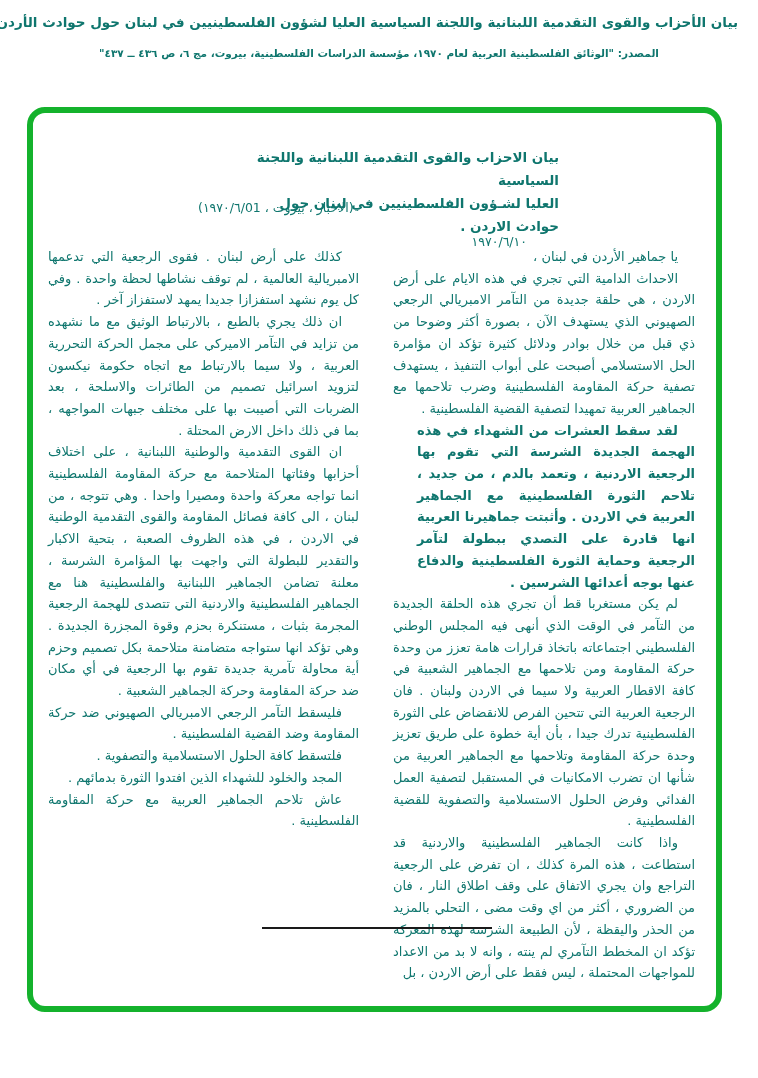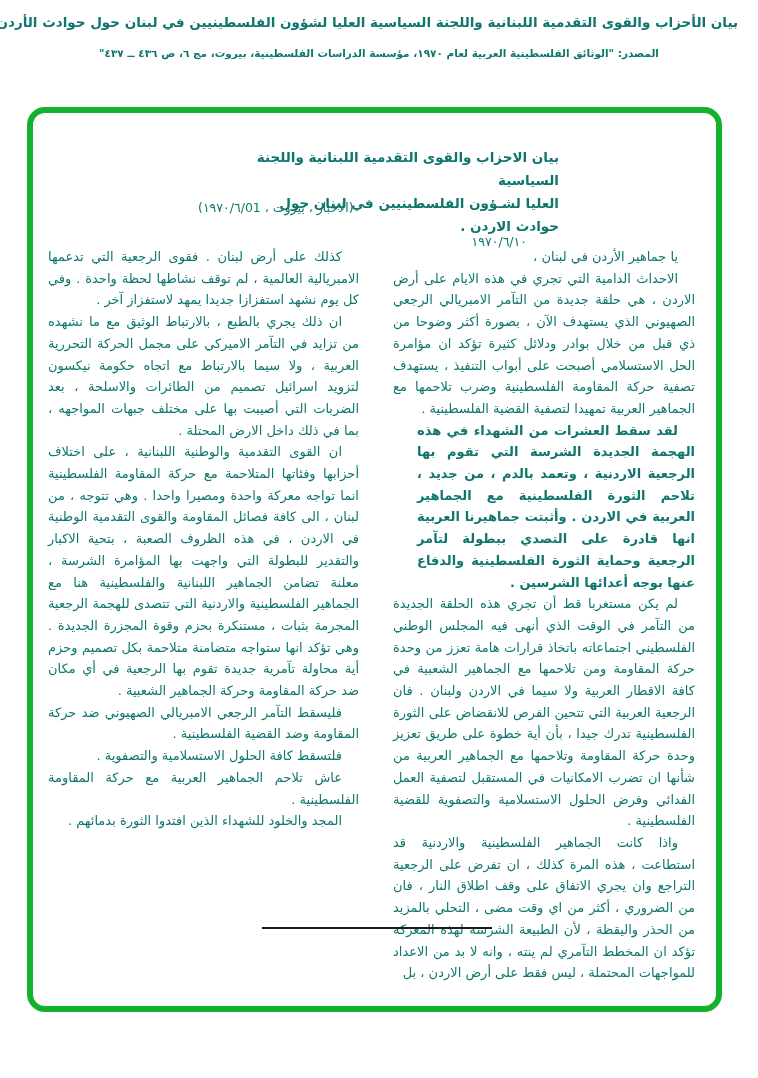--- a/index.html
+++ b/index.html
@@ -115,20 +115,20 @@
       <p>لم يكن مستغربا قط أن تجري هذه الحلقة الجديدة من التآمر في الوقت الذي أنهى فيه المجلس الوطني الفلسطيني اجتماعاته باتخاذ قرارات هامة تعزز من وحدة حركة المقاومة ومن تلاحمها مع الجماهير الشعبية في كافة الاقطار العربية ولا سيما في الاردن ولبنان . فان الرجعية العربية التي تتحين الفرص للانقضاض على الثورة الفلسطينية تدرك جيدا ، بأن أية خطوة على طريق تعزيز وحدة حركة المقاومة وتلاحمها مع الجماهير العربية من شأنها ان تضرب الامكانيات في المستقبل لتصفية العمل الفدائي وفرض الحلول الاستسلامية والتصفوية للقضية الفلسطينية .</p>
       <p>واذا كانت الجماهير الفلسطينية والاردنية قد استطاعت ، هذه المرة كذلك ، ان تفرض على الرجعية التراجع وان يجري الاتفاق على وقف اطلاق النار ، فان من الضروري ، أكثر من اي وقت مضى ، التحلي بالمزيد من الحذر واليقظة ، لأن الطبيعة الشرسة لهذه المعركة تؤكد ان المخطط التآمري لم ينته ، وانه لا بد من الاعداد للمواجهات المحتملة ، ليس فقط على أرض الاردن ، بل</p>
     </div>
 
     <div class="col col-left">
       <p>كذلك على أرض لبنان . فقوى الرجعية التي تدعمها الامبريالية العالمية ، لم توقف نشاطها لحظة واحدة . وفي كل يوم نشهد استفزازا جديدا يمهد لاستفزاز آخر .</p>
       <p>ان ذلك يجري بالطبع ، بالارتباط الوثيق مع ما نشهده من تزايد في التآمر الاميركي على مجمل الحركة التحررية العربية ، ولا سيما بالارتباط مع اتجاه حكومة نيكسون لتزويد اسرائيل تصميم من الطائرات والاسلحة ، بعد الضربات التي أصيبت بها على مختلف جبهات المواجهه ، بما في ذلك داخل الارض المحتلة .</p>
       <p>ان القوى التقدمية والوطنية اللبنانية ، على اختلاف أحزابها وفئاتها المتلاحمة مع حركة المقاومة الفلسطينية انما تواجه معركة واحدة ومصيرا واحدا . وهي تتوجه ، من لبنان ، الى كافة فصائل المقاومة والقوى التقدمية الوطنية في الاردن ، في هذه الظروف الصعبة ، بتحية الاكبار والتقدير للبطولة التي واجهت بها المؤامرة الشرسة ، معلنة تضامن الجماهير اللبنانية والفلسطينية هنا مع الجماهير الفلسطينية والاردنية التي تتصدى للهجمة الرجعية المجرمة بثبات ، مستنكرة بحزم وقوة المجزرة الجديدة . وهي تؤكد انها ستواجه متضامنة متلاحمة بكل تصميم وحزم أية محاولة تآمرية جديدة تقوم بها الرجعية في أي مكان ضد حركة المقاومة وحركة الجماهير الشعبية .</p>
       <p>فليسقط التآمر الرجعي الامبريالي الصهيوني ضد حركة المقاومة وضد القضية الفلسطينية .</p>
       <p>فلتسقط كافة الحلول الاستسلامية والتصفوية .</p>
+      <p>المجد والخلود للشهداء الذين افتدوا الثورة بدمائهم .</p>
       <p>عاش تلاحم الجماهير العربية مع حركة المقاومة الفلسطينية .</p>
-      <p>المجد والخلود للشهداء الذين افتدوا الثورة بدمائهم .</p>
     </div>
 
     <div class="footnote-rule"></div>
 
   </div>
 </div>
 
 </body></html>

